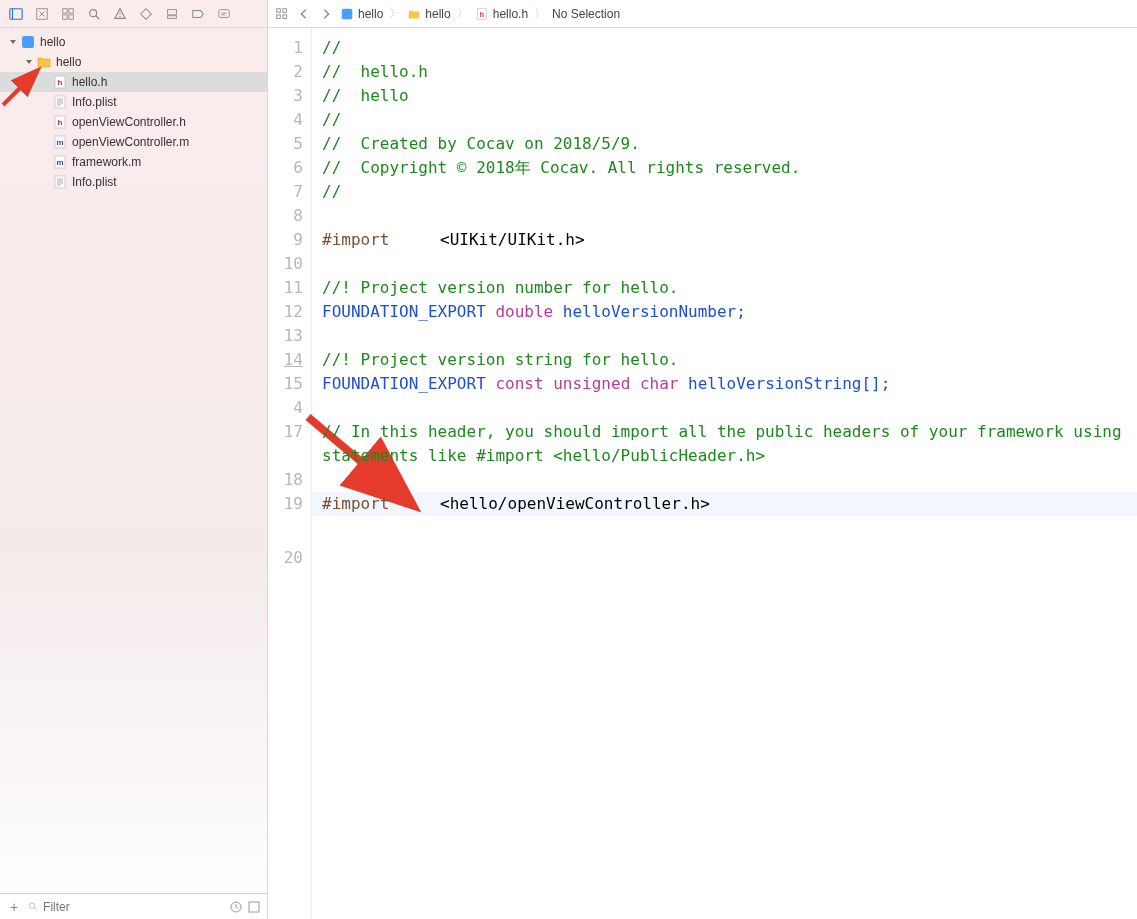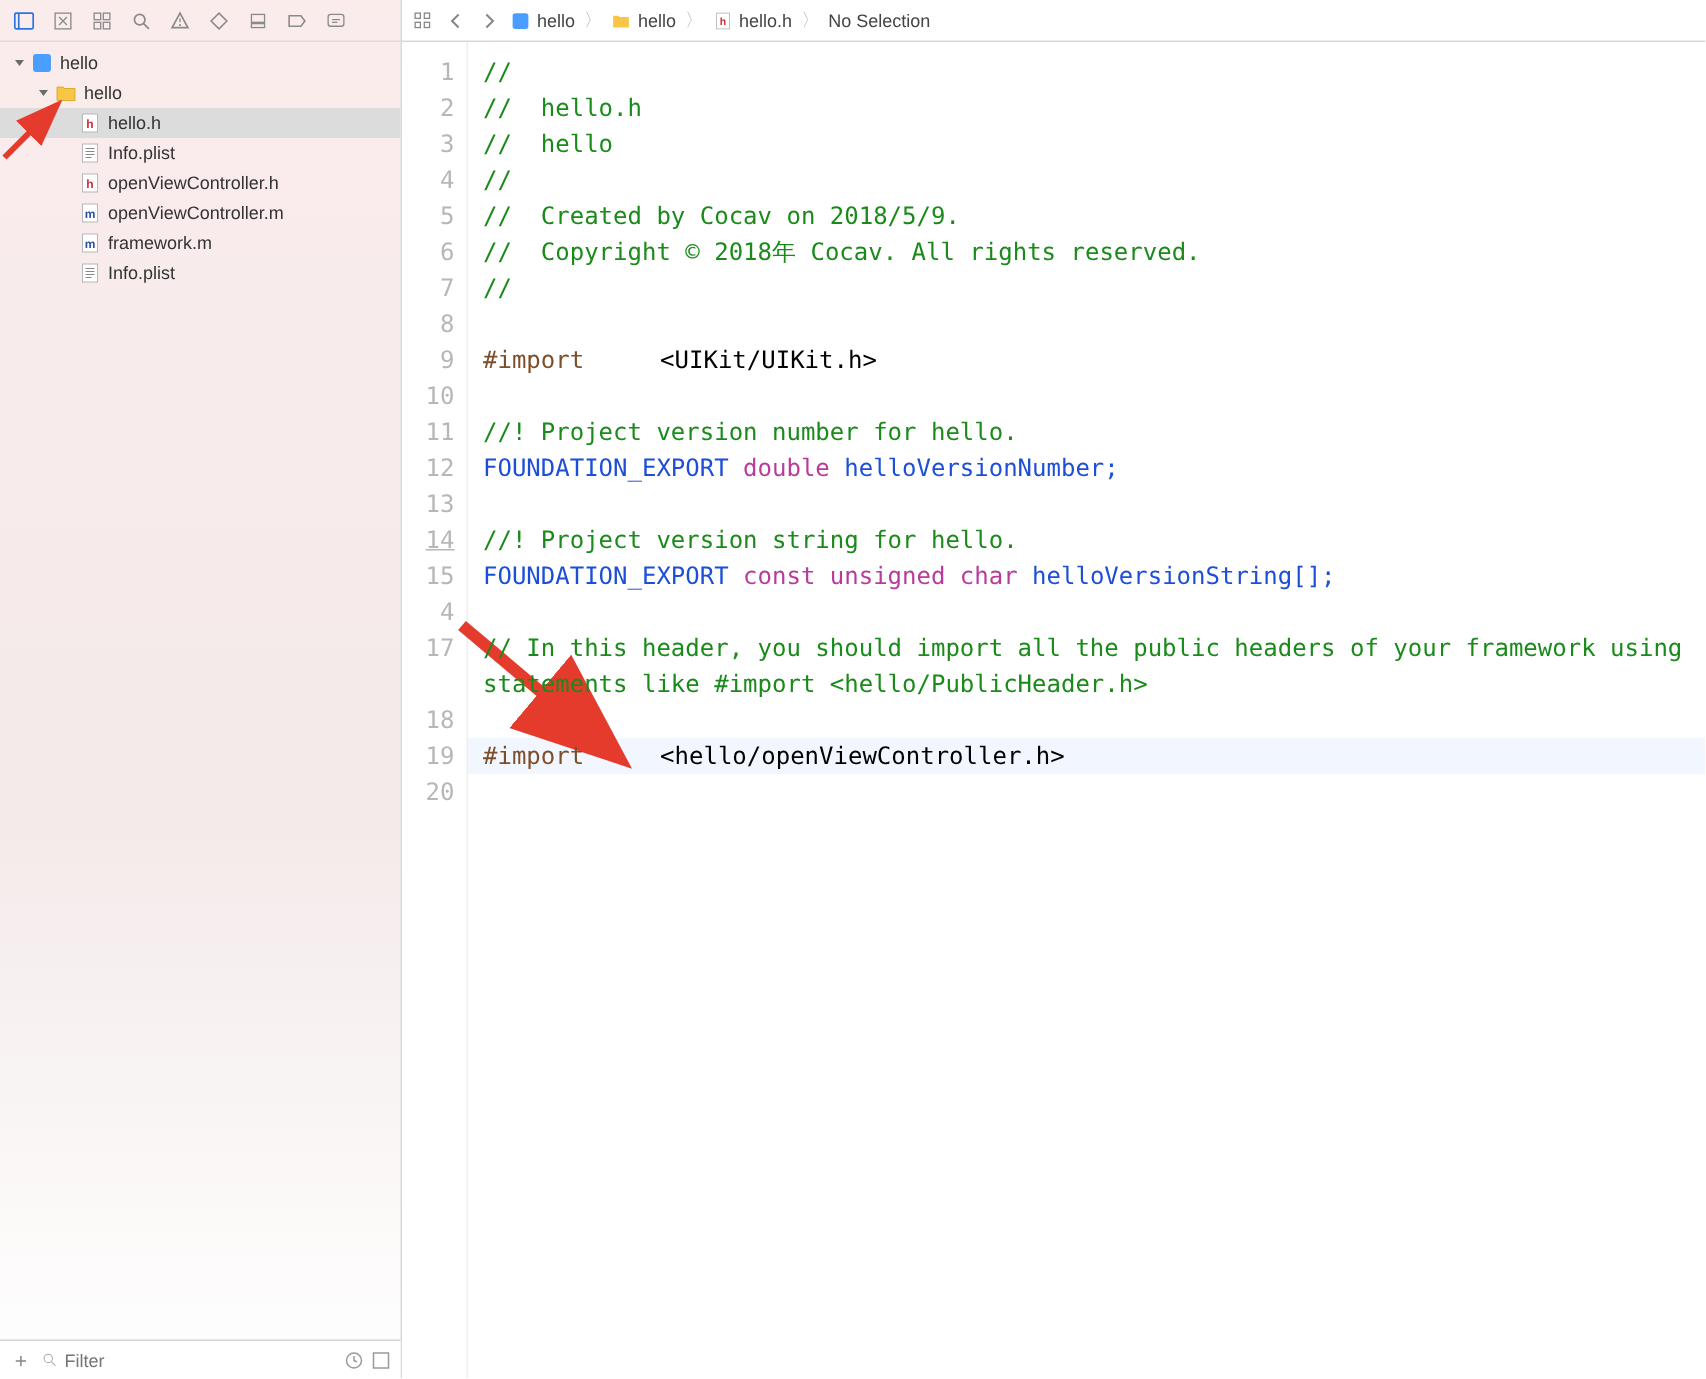--- a/index.html
+++ b/index.html
@@ -322,21 +322,21 @@
           <div style="height: 24px;">10</div>
           <div style="height: 24px;">11</div>
           <div style="height: 24px;">12</div>
           <div style="height: 24px;">13</div>
           <div style="height: 24px; text-decoration: underline;">14</div>
           <div style="height: 24px;">15</div>
           <div style="height: 24px;">4</div>
           <div style="height: 48px;">17</div>
           <div style="height: 24px;">18</div>
           <div style="height: 24px;">19</div>
-          <div style="height: 24px;">20</div>
+          <div style="height: 24px; margin-top: 30px;">20</div>
         </div>
       <div class="code" id="code"><div class="hl-line" style="top: 464px;"></div><div class="codecontent"><div class="codeline" style="height: 24px; white-space: pre;"><span class="c-comment">//</span></div><div class="codeline" style="height: 24px; white-space: pre;"><span class="c-comment">//  hello.h</span></div><div class="codeline" style="height: 24px; white-space: pre;"><span class="c-comment">//  hello</span></div><div class="codeline" style="height: 24px; white-space: pre;"><span class="c-comment">//</span></div><div class="codeline" style="height: 24px; white-space: pre;"><span class="c-comment">//  Created by Cocav on 2018/5/9.</span></div><div class="codeline" style="height: 24px; white-space: pre;"><span class="c-comment">//  Copyright © 2018年 Cocav. All rights reserved.</span></div><div class="codeline" style="height: 24px; white-space: pre;"><span class="c-comment">//</span></div><div class="codeline" style="height: 24px; white-space: pre;"><span class="c-flat"></span></div><div class="codeline" style="height: 24px; white-space: pre;"><span class="c-pre">#import </span><span class="c-include">&lt;UIKit/UIKit.h&gt;</span></div><div class="codeline" style="height: 24px; white-space: pre;"><span class="c-flat"></span></div><div class="codeline" style="height: 24px; white-space: pre;"><span class="c-comment">//! Project version number for hello.</span></div><div class="codeline" style="height: 24px; white-space: pre;"><span class="c-flat">FOUNDATION_EXPORT </span><span class="c-type">double</span><span class="c-flat"> helloVersionNumber;</span></div><div class="codeline" style="height: 24px; white-space: pre;"><span class="c-flat"></span></div><div class="codeline" style="height: 24px; white-space: pre;"><span class="c-comment">//! Project version string for hello.</span></div><div class="codeline" style="height: 24px; white-space: pre;"><span class="c-flat">FOUNDATION_EXPORT </span><span class="c-type">const</span><span class="c-flat"> </span><span class="c-type">unsigned</span><span class="c-flat"> </span><span class="c-type">char</span><span class="c-flat"> helloVersionString[];</span></div><div class="codeline" style="height: 24px; white-space: pre;"><span class="c-flat"></span></div><div class="codeline" style="height: 48px; white-space: pre-wrap;"><span class="c-comment">// In this header, you should import all the public headers of your framework using statements like #import &lt;hello/PublicHeader.h&gt;</span></div><div class="codeline" style="height: 24px; white-space: pre;"><span class="c-flat"></span></div><div class="codeline" style="height: 24px; white-space: pre;"><span class="c-pre">#import </span><span class="c-include">&lt;hello/openViewController.h&gt;</span></div><div class="codeline" style="height: 24px; white-space: pre;"><span class="c-flat"></span></div></div></div>
     </div>
 
     <svg class="arrow" style="left:35px; top:412px;" width="120" height="105">
       <defs>
           <marker id="ah2" markerWidth="10" markerHeight="10" refX="7" refY="4" orient="auto">
             <path d="M0,0 L10,4 L0,8 Z" fill="#e53b2c"></path>
           </marker>
         </defs>

